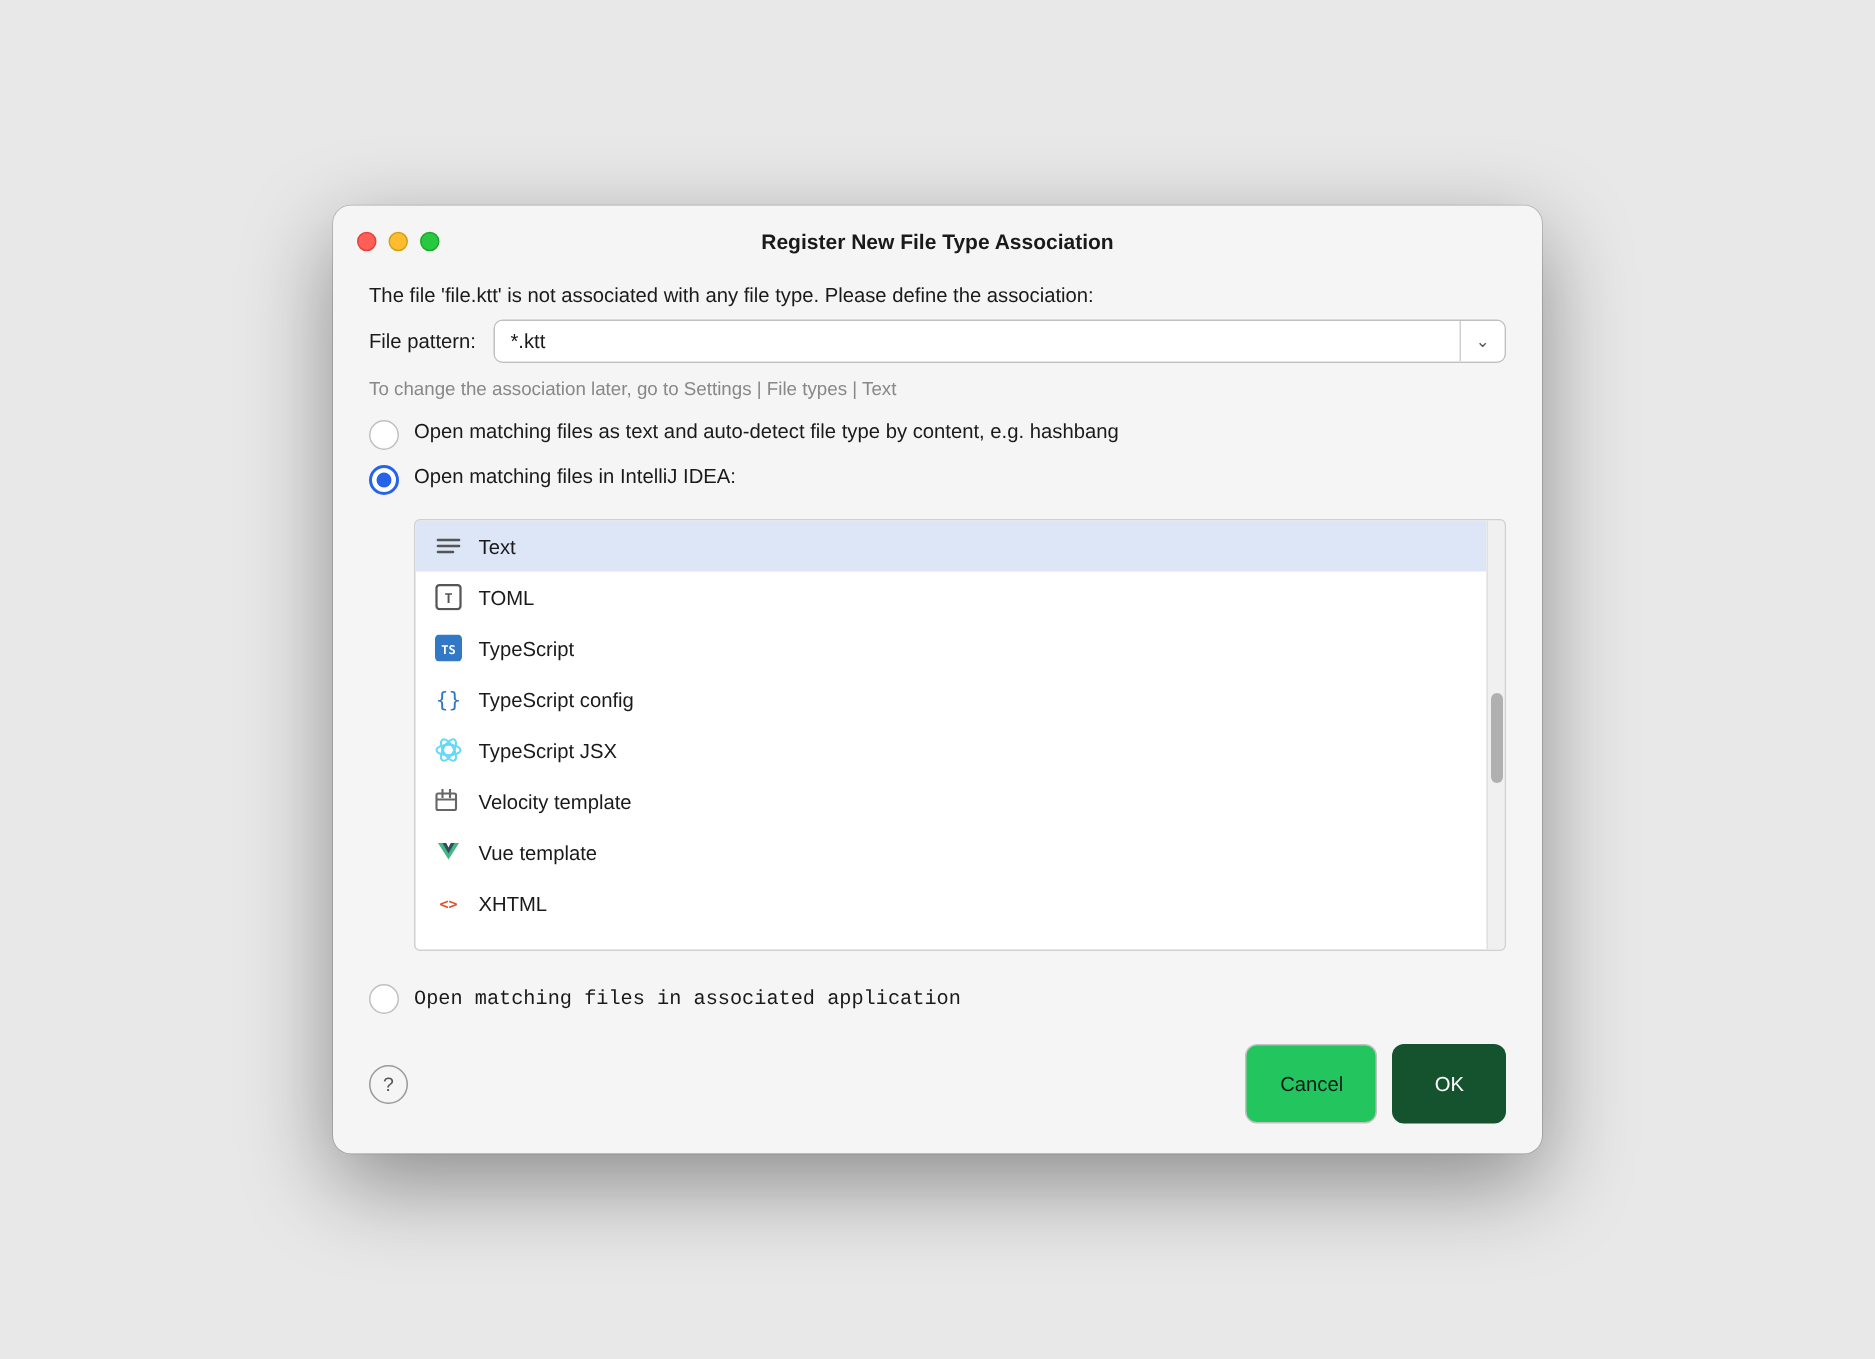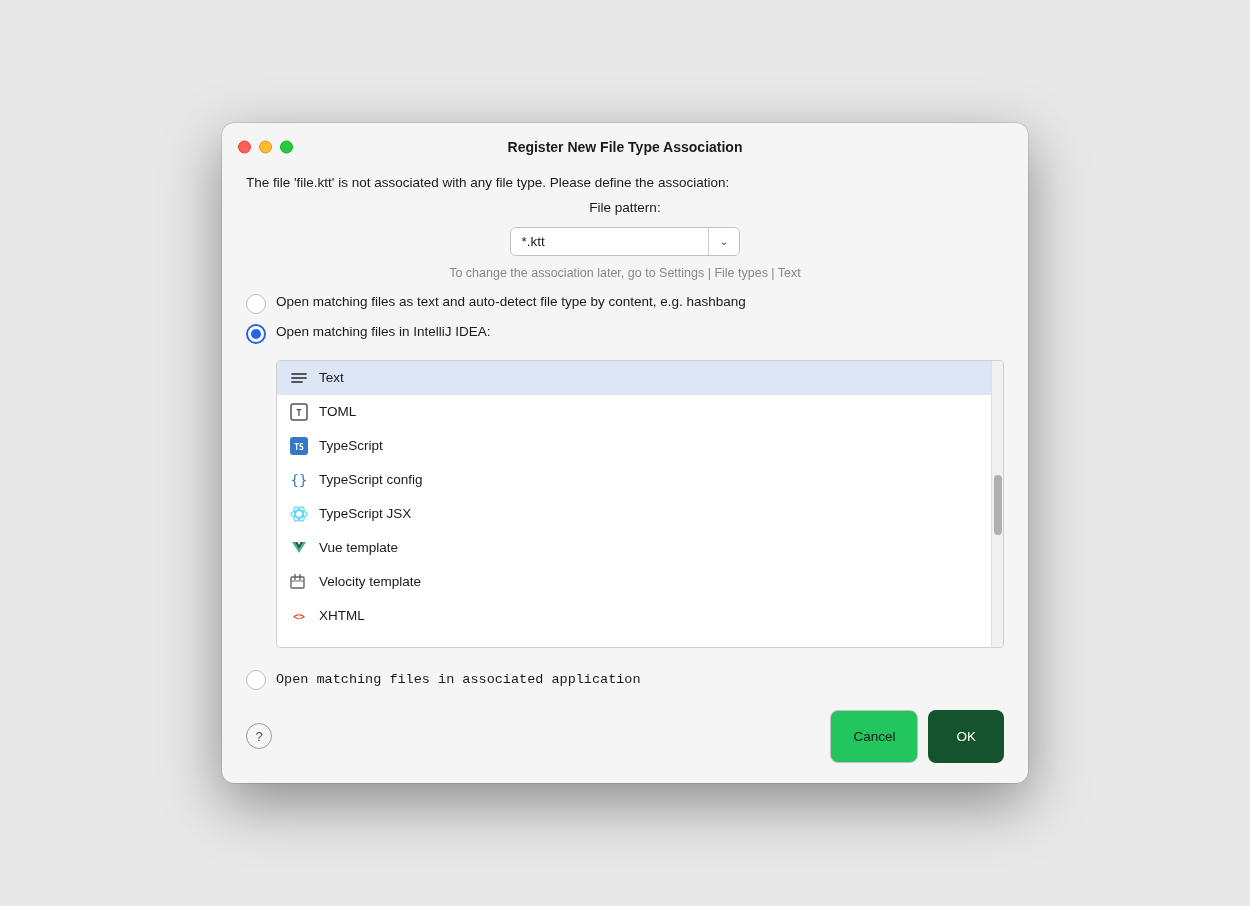--- a/index.html
+++ b/index.html
@@ -68,21 +68,20 @@
       color: #1a1a1a;
       margin-bottom: 6px;
       line-height: 1.5;
     }
 
     .file-pattern-row {
       display: flex;
       align-items: center;
       margin-bottom: 10px;
       gap: 12px;
-      flex-direction: column;
     }
 
     .file-pattern-label {
       font-size: 13.5px;
       color: #1a1a1a;
       white-space: nowrap;
     }
 
     .file-pattern-input-wrapper {
       flex: 1;
@@ -110,21 +109,20 @@
       padding: 0 10px;
       cursor: pointer;
       display: flex;
       align-items: center;
       justify-content: center;
       color: #555;
       font-size: 11px;
     }
 
     .hint-text {
-      text-align: center;
       color: #888;
       font-size: 12.5px;
       margin-bottom: 14px;
     }
 
     .radio-group {
       display: flex;
       flex-direction: column;
       gap: 10px;
     }
@@ -377,37 +375,37 @@
                 <ellipse cx="9" cy="9" rx="8" ry="3.5" fill="none" stroke="#61dafb" stroke-width="1.3" transform="rotate(60 9 9)"></ellipse>
                 <ellipse cx="9" cy="9" rx="8" ry="3.5" fill="none" stroke="#61dafb" stroke-width="1.3" transform="rotate(120 9 9)"></ellipse>
               </svg>
             </span>
             <span class="item-label">TypeScript JSX</span>
           </li>
 
           <li class="file-list-item">
             <span class="item-icon">
               <svg width="18" height="18" viewBox="0 0 18 18">
-                <polygon points="9,14 2,3 5.5,3 9,9 12.5,3 16,3" fill="#41b883"></polygon>
-                <polygon points="9,10 5,3 7.5,3 9,6 10.5,3 13,3" fill="#35495e"></polygon>
-              </svg>
-            </span>
-            <span class="item-label">Vue template</span>
-          </li>
-
-          <li class="file-list-item">
-            <span class="item-icon">
-              <svg width="18" height="18" viewBox="0 0 18 18">
                 <rect x="1" y="4" width="13" height="11" rx="1" fill="none" stroke="#666" stroke-width="1.4"></rect>
                 <line x1="5" y1="1" x2="5" y2="7" stroke="#666" stroke-width="1.4"></line>
                 <line x1="10" y1="1" x2="10" y2="7" stroke="#666" stroke-width="1.4"></line>
                 <line x1="1" y1="8" x2="14" y2="8" stroke="#666" stroke-width="1.2"></line>
               </svg>
             </span>
             <span class="item-label">Velocity template</span>
+          </li>
+
+          <li class="file-list-item">
+            <span class="item-icon">
+              <svg width="18" height="18" viewBox="0 0 18 18">
+                <polygon points="9,14 2,3 5.5,3 9,9 12.5,3 16,3" fill="#41b883"></polygon>
+                <polygon points="9,10 5,3 7.5,3 9,6 10.5,3 13,3" fill="#35495e"></polygon>
+              </svg>
+            </span>
+            <span class="item-label">Vue template</span>
           </li>
 
           <li class="file-list-item">
             <span class="item-icon">
               <svg width="20" height="14" viewBox="0 0 20 14">
                 <text x="10" y="11" text-anchor="middle" fill="#e44d26" font-size="10" font-weight="600" font-family="monospace">&lt;&gt;</text>
               </svg>
             </span>
             <span class="item-label">XHTML</span>
           </li>

